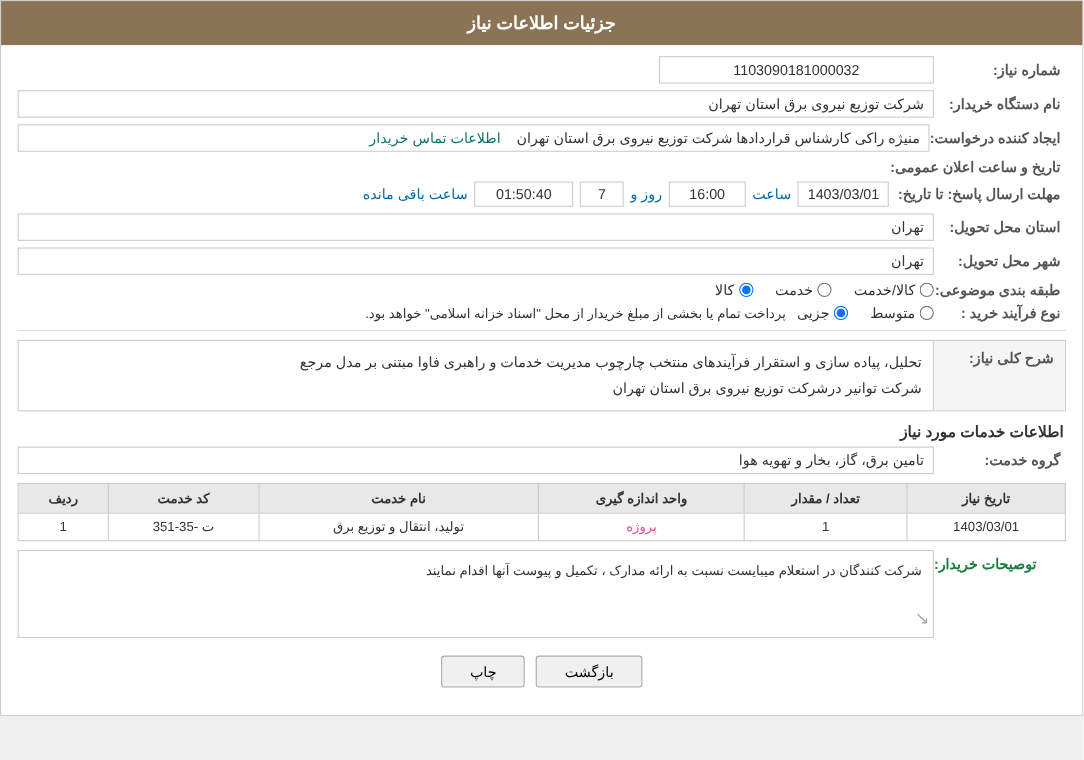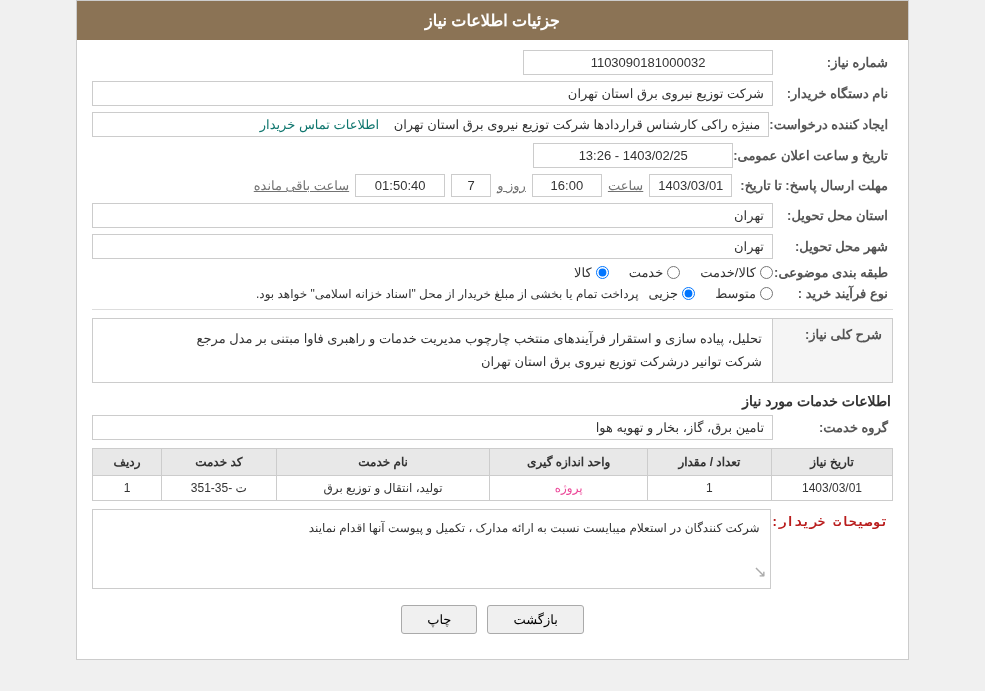--- a/index.html
+++ b/index.html
@@ -4,21 +4,21 @@
   <style>
     * { box-sizing: border-box; margin: 0; padding: 0; }
     body {
       font-family: Tahoma, Arial, sans-serif;
       background: #f0f0f0;
       direction: rtl;
       font-size: 13px;
       color: #333;
     }
     .container {
-      width: 833px;
+      width: 985px;
       margin: 0 auto;
       background: #fff;
       border: 1px solid #ccc;
     }
     .header {
       background: #8B7355;
       color: #fff;
       text-align: center;
       padding: 10px 0;
       font-size: 16px;
@@ -108,47 +108,45 @@
       flex: 1;
     }
     .small-box {
       border: 1px solid #ccc;
       padding: 3px 8px;
       background: #fff;
       text-align: center;
       min-width: 70px;
     }
     .small-label {
-      color: #737373;
+      color: #0369a1;
       white-space: nowrap;
-      text-decoration: underline;
     }
     .tosih-box {
       border: 1px solid #ccc;
       background: #fff;
       padding: 8px 10px;
       min-height: 80px;
       text-align: right;
       line-height: 1.7;
       font-size: 12px;
       position: relative;
     }
     .tosih-row {
       display: flex;
       align-items: flex-start;
       margin-bottom: 6px;
     }
     .tosih-label {
       min-width: 120px;
-      text-align: right;
-      font-weight: bold;
-      color: #b91c1c;
+      text-align: left;
+      font-weight: bold;
+      color: #15803d;
       padding-right: 5px;
       padding-top: 5px;
-      font-family: Liberation Mono, monospace;
     }
     .buttons-row {
       display: flex;
       justify-content: center;
       gap: 10px;
       padding: 10px 0 15px 0;
     }
     .btn {
       padding: 6px 25px;
       font-size: 13px;
@@ -241,21 +239,20 @@
       <span class="label-col">ایجاد کننده درخواست:</span>
       <div class="bordered-box" style="flex:1;">
         <span>منیژه راکی کارشناس قراردادها شرکت توزیع نیروی برق استان تهران</span>
         &nbsp;&nbsp;
         <a class="link-blue">اطلاعات تماس خریدار</a>
       </div>
     </div>
 
     <div class="row-flex">
       <span class="label-col">تاریخ و ساعت اعلان عمومی:</span>
-      <div class="bordered-box" style="min-width:200px; text-align:center;">1403/02/25 - 13:26</div>
     </div>
 
     <div class="mohlat-row">
       <span class="mohlat-label">مهلت ارسال پاسخ: تا تاریخ:</span>
       <div class="mohlat-parts">
         <div class="small-box">1403/03/01</div>
         <span class="small-label">ساعت</span>
         <div class="small-box">16:00</div>
         <span class="small-label">روز و</span>
         <div class="small-box" style="min-width:40px;">7</div>

